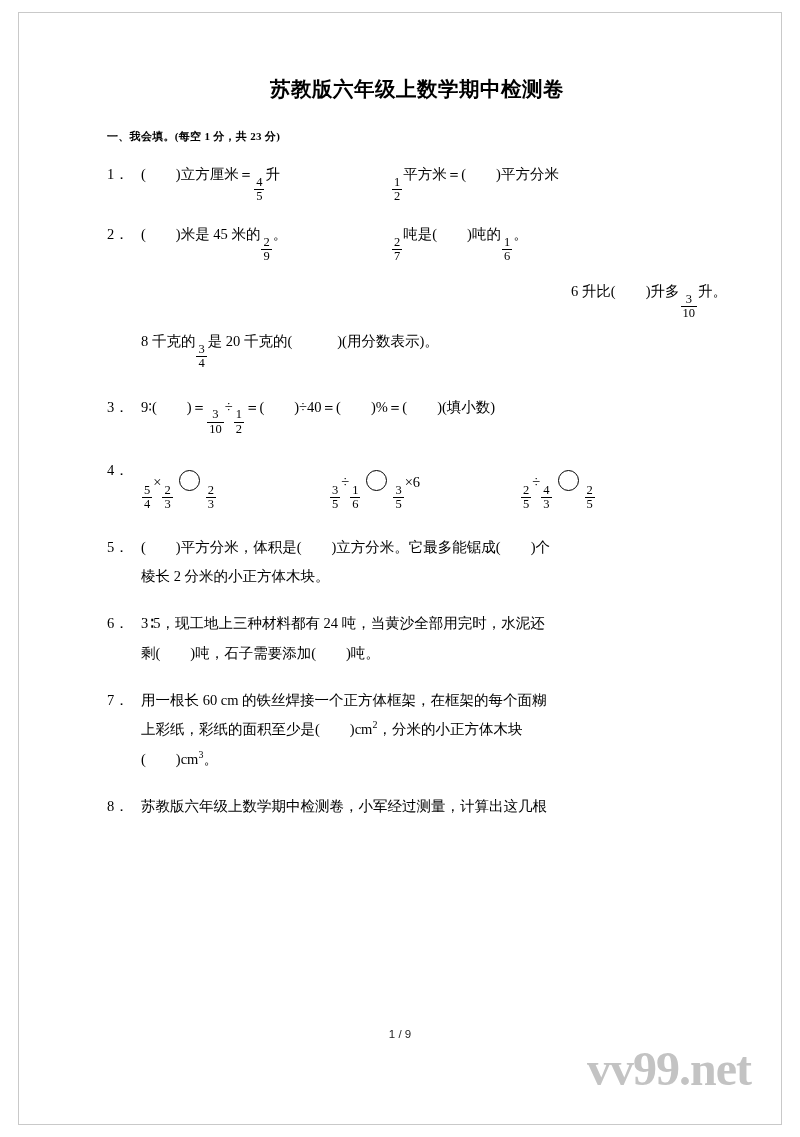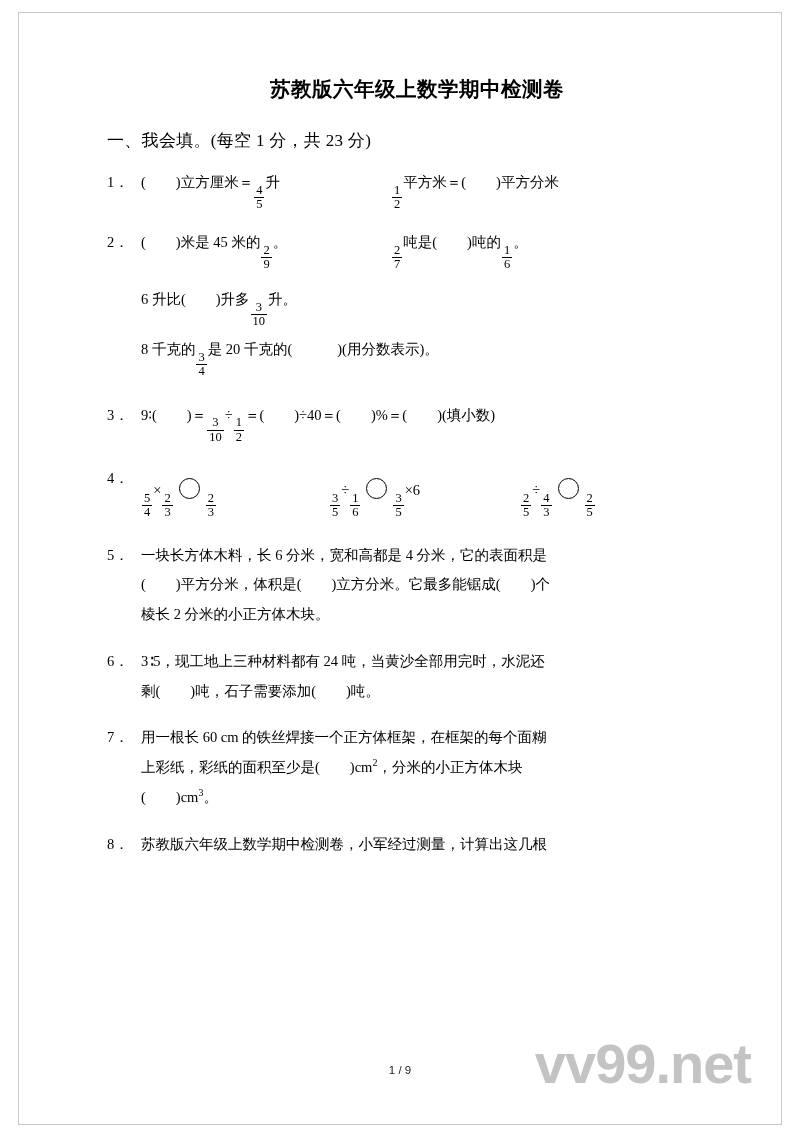--- a/index.html
+++ b/index.html
@@ -36,22 +36,22 @@
   }
   .doc-title {
     text-align: center;
     font-size: 20.5px;
     font-weight: bold;
     letter-spacing: 0.5px;
     margin: 0 0 26px 0;
     color: #000;
   }
   .section-head {
-    font-size: 17px;
-    font-weight: normal;
+    font-size: 11px;
+    font-weight: bold;
     margin: 0 0 16px 0;
     letter-spacing: 0.3px;
   }
   .q {
     display: flex;
     align-items: flex-start;
     margin-bottom: 17px;
     font-size: 14.5px;
     line-height: 2.05;
   }
@@ -106,32 +106,32 @@
     vertical-align: -4px;
     margin: 0 5px;
   }
 
   .sup { font-size: 10px; vertical-align: super; }
 
   .footer-page {
     position: absolute;
     left: 0;
     right: 0;
-    bottom: 48px;
+    bottom: 84px;
     text-align: center;
     font-size: 11.5px;
     color: #222;
     font-family: "Liberation Sans", sans-serif;
   }
   .watermark {
     position: absolute;
     right: 30px;
     bottom: 28px;
-    font-family: Liberation Sans, sans-serif;
-    font-size: 56px;
+    font-family: Liberation Serif, serif;
+    font-size: 48px;
     font-weight: bold;
     color: #b9b9b9;
     letter-spacing: -1px;
     opacity: 0.85;
     user-select: none;
   }
 </style>
 </head>
 <body>
 
@@ -177,21 +177,21 @@
             <div class="col-b line">
               <span class="frac">
                   <span class="n">2</span>
                   <span class="d">7</span>
                 </span><span>吨是(</span><span class="blank">　　</span><span>)吨的</span><span class="frac">
                   <span class="n">1</span>
                   <span class="d">6</span>
                 </span><span>。</span>
             </div>
           </div>
-          <div class="line" style="margin-top:14px;">
+          <div class="line" style="margin-top:14px;text-align:right;">
             <span>6 升比(</span><span class="blank">　　</span><span>)升多</span><span class="frac">
                 <span class="n">3</span>
                 <span class="d">10</span>
               </span><span>升。</span>
           </div>
           <div class="line" style="margin-top:7px;">
             <span>8 千克的</span><span class="frac">
                 <span class="n">3</span>
                 <span class="d">4</span>
               </span><span>是 20 千克的(</span><span class="blank">　　　</span><span>)(用分数表示)。</span>
@@ -256,21 +256,20 @@
                   <span class="d">5</span>
                 </span>
             </div>
           </div>
         </div>
       </div>
 
       <div class="q" style="margin-top:22px;">
         <div class="q-num">5．</div>
         <div class="q-body">
-          <div class="line">一块长方体木料，长 6 分米，宽和高都是 4 分米，它的表面积是</div>
           <div class="line">
             <span>(</span><span class="blank">　　</span><span>)平方分米，体积是(</span><span class="blank">　　</span><span>)立方分米。它最多能锯成(</span><span class="blank">　　</span><span>)个</span>
           </div>
           <div class="line">棱长 2 分米的小正方体木块。</div>
         </div>
       </div>
 
       <div class="q">
         <div class="q-num">6．</div>
         <div class="q-body">

